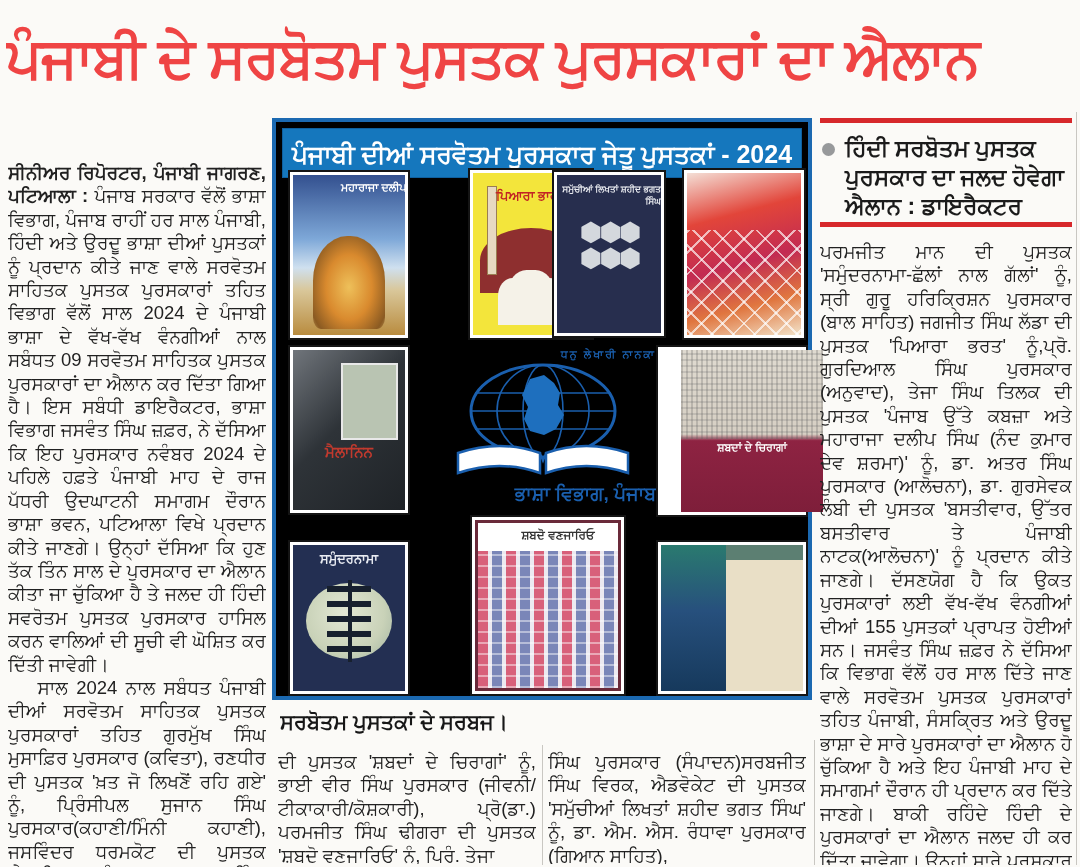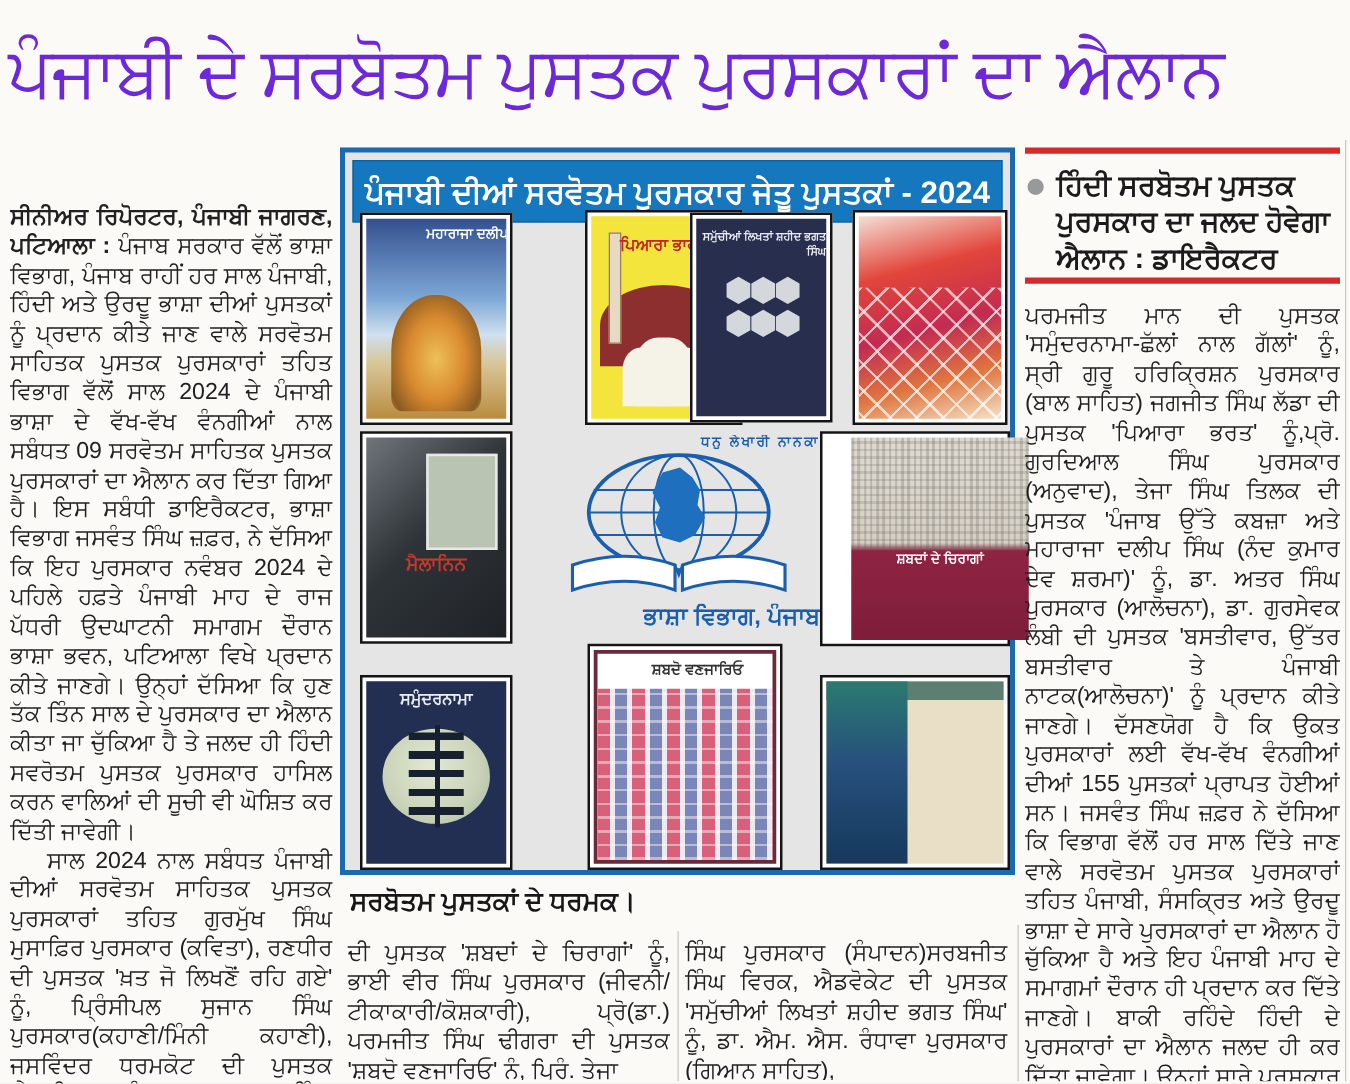--- a/index.html
+++ b/index.html
@@ -4,35 +4,35 @@
 <style>
   html,body{margin:0;padding:0;background:#e8e6e1;}
   .page{
     position:relative;width:1080px;height:867px;margin:0 auto;
     background:#fbfaf7;overflow:hidden;
     font-family:"Liberation Sans","DejaVu Sans",sans-serif;color:#1e1e1e;
   }
   
   .headline{
     position:absolute;left:6px;top:12px;width:1068px;height:96px;
-    font-size:56px;font-weight:400;color:#6d28d9;line-height:92px;
+    font-size:56px;font-weight:700;color:#ef4444;line-height:92px;
     white-space:nowrap;overflow:hidden;letter-spacing:-1px;
   }
   
   .bodytext{font-size:18.5px;line-height:23.4px;text-align:justify;color:#212121;}
   .col{position:absolute;overflow:hidden;}
   .lead{font-weight:700;}
   p{margin:0;}
   .indent{text-indent:1.6em;}
   
   .left-col{left:8px;top:118px;width:258px;height:747px;margin-top:43px;}
   
   .panel{
     position:absolute;left:272px;top:118px;width:540px;height:582px;
-    box-sizing:border-box;border:4px solid #1b69b1;background:#e5e5e5;
+    box-sizing:border-box;border:4px solid #1b69b1;background:#000000;
   }
   .banner{
     position:absolute;left:6px;right:6px;top:6px;height:50px;background:#1577bd;
     color:#ffffff;font-weight:700;font-size:25px;line-height:50px;text-align:center;
     white-space:nowrap;overflow:hidden;border:1px solid #0f5f9e;box-sizing:border-box;
   }
   .cover{
     position:absolute;box-sizing:border-box;background:#ffffff;border:2px solid #141414;
     padding:3px;
   }
@@ -199,21 +199,21 @@
       </div>
     </div>
     <div class="cover" style="left:380px;top:418px;width:152px;height:156px;">
       <div class="art art-9">
         <div class="top"></div>
         <div class="band"></div>
       </div>
     </div>
   </div>
 
-  <div class="caption">ਸਰਬੋਤਮ ਪੁਸਤਕਾਂ ਦੇ ਧਰਮਕ।</div>
+  <div class="caption">ਸਰਬੋਤਮ ਪੁਸਤਕਾਂ ਦੇ ਸਰਬਜ।</div>
 
   <div class="col bcol1 bodytext">ਦੀ ਪੁਸਤਕ 'ਸ਼ਬਦਾਂ ਦੇ ਚਿਰਾਗਾਂ' ਨੂੰ, ਭਾਈ ਵੀਰ ਸਿੰਘ ਪੁਰਸਕਾਰ (ਜੀਵਨੀ/ਟੀਕਾਕਾਰੀ/ਕੋਸ਼ਕਾਰੀ), ਪ੍ਰੋ(ਡਾ.) ਪਰਮਜੀਤ ਸਿੰਘ ਢੀਗਰਾ ਦੀ ਪੁਸਤਕ 'ਸ਼ਬਦੋ ਵਣਜਾਰਿਓ' ਨੂੰ, ਪ੍ਰਿੰ. ਤੇਜਾ</div>
   <div class="vdiv" style="left:542px;top:745px;height:120px;"></div>
   <div class="col bcol2 bodytext">ਸਿੰਘ ਪੁਰਸਕਾਰ (ਸੰਪਾਦਨ)ਸਰਬਜੀਤ ਸਿੰਘ ਵਿਰਕ, ਐਡਵੋਕੇਟ ਦੀ ਪੁਸਤਕ 'ਸਮੁੱਚੀਆਂ ਲਿਖਤਾਂ ਸ਼ਹੀਦ ਭਗਤ ਸਿੰਘ' ਨੂੰ, ਡਾ. ਐਮ. ਐਸ. ਰੰਧਾਵਾ ਪੁਰਸਕਾਰ (ਗਿਆਨ ਸਾਹਿਤ),</div>
   <div class="vdiv" style="left:814px;top:740px;height:125px;"></div>
 
   <div class="rule" style="left:820px;top:118px;"></div>
   <div class="subhead">
     <span class="bullet"></span>
     <span class="subhead-text">ਹਿੰਦੀ ਸਰਬੋਤਮ ਪੁਸਤਕ ਪੁਰਸਕਾਰ ਦਾ ਜਲਦ ਹੋਵੇਗਾ ਐਲਾਨ : ਡਾਇਰੈਕਟਰ</span>

